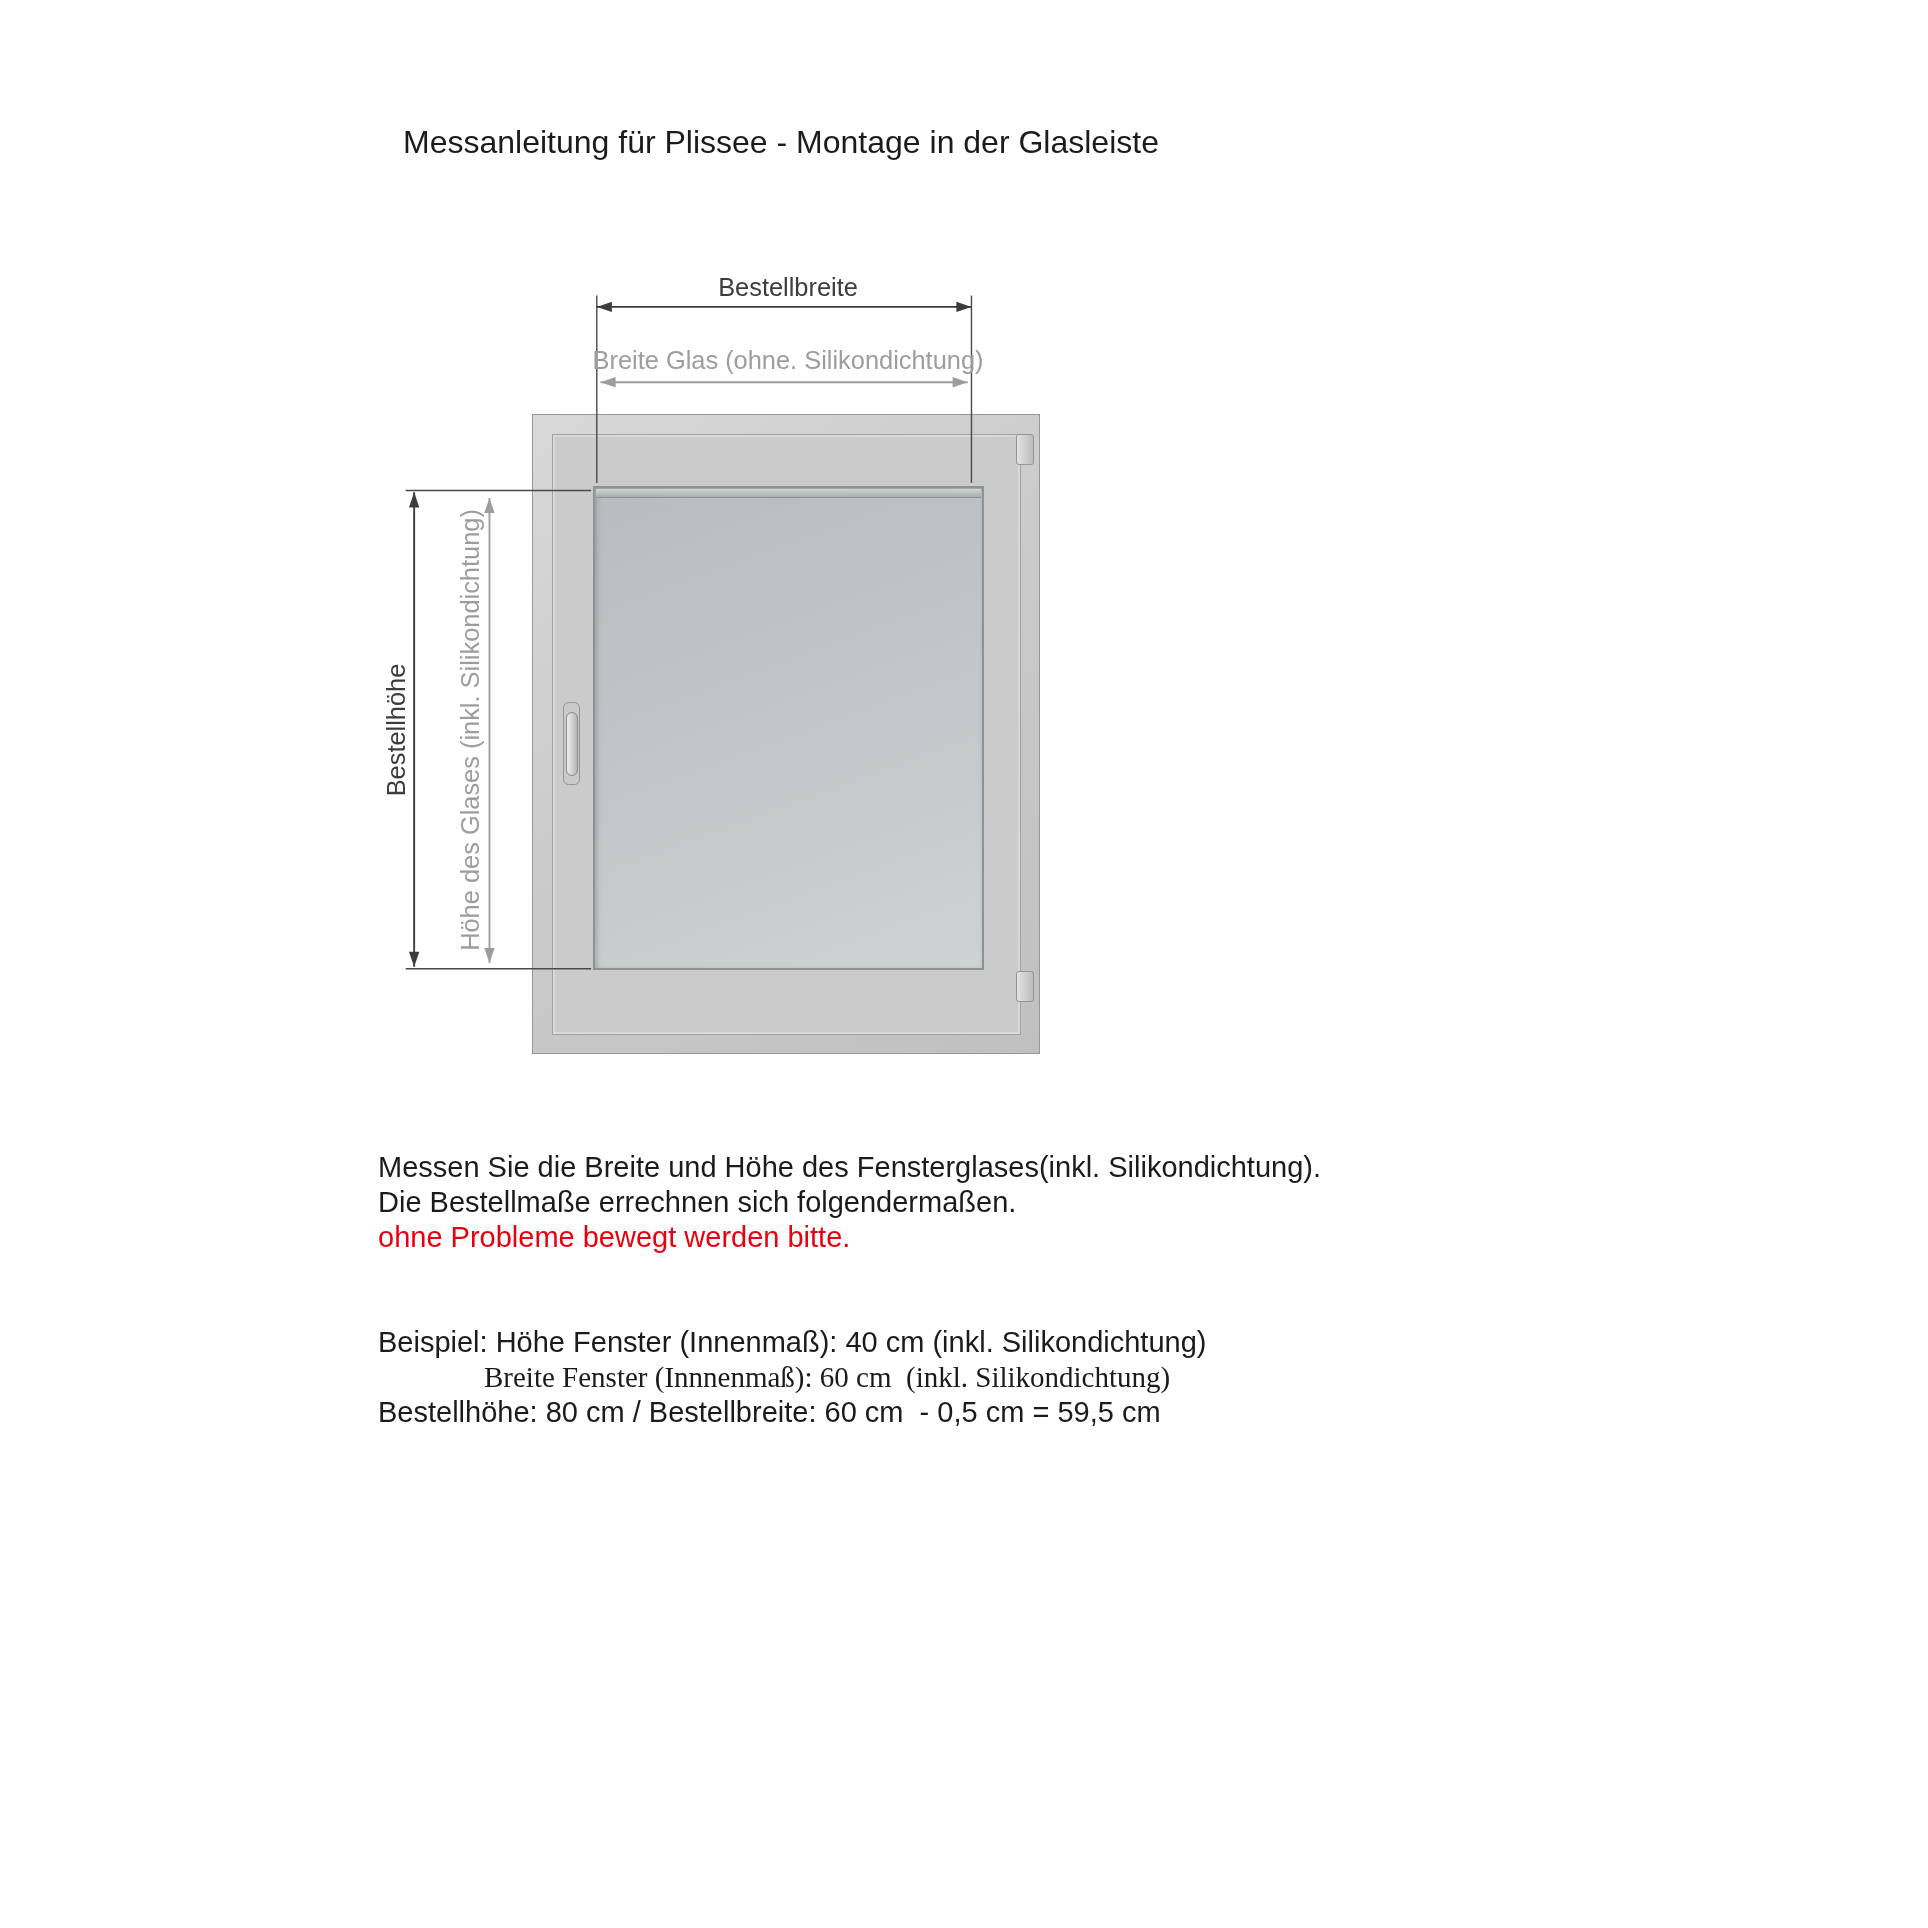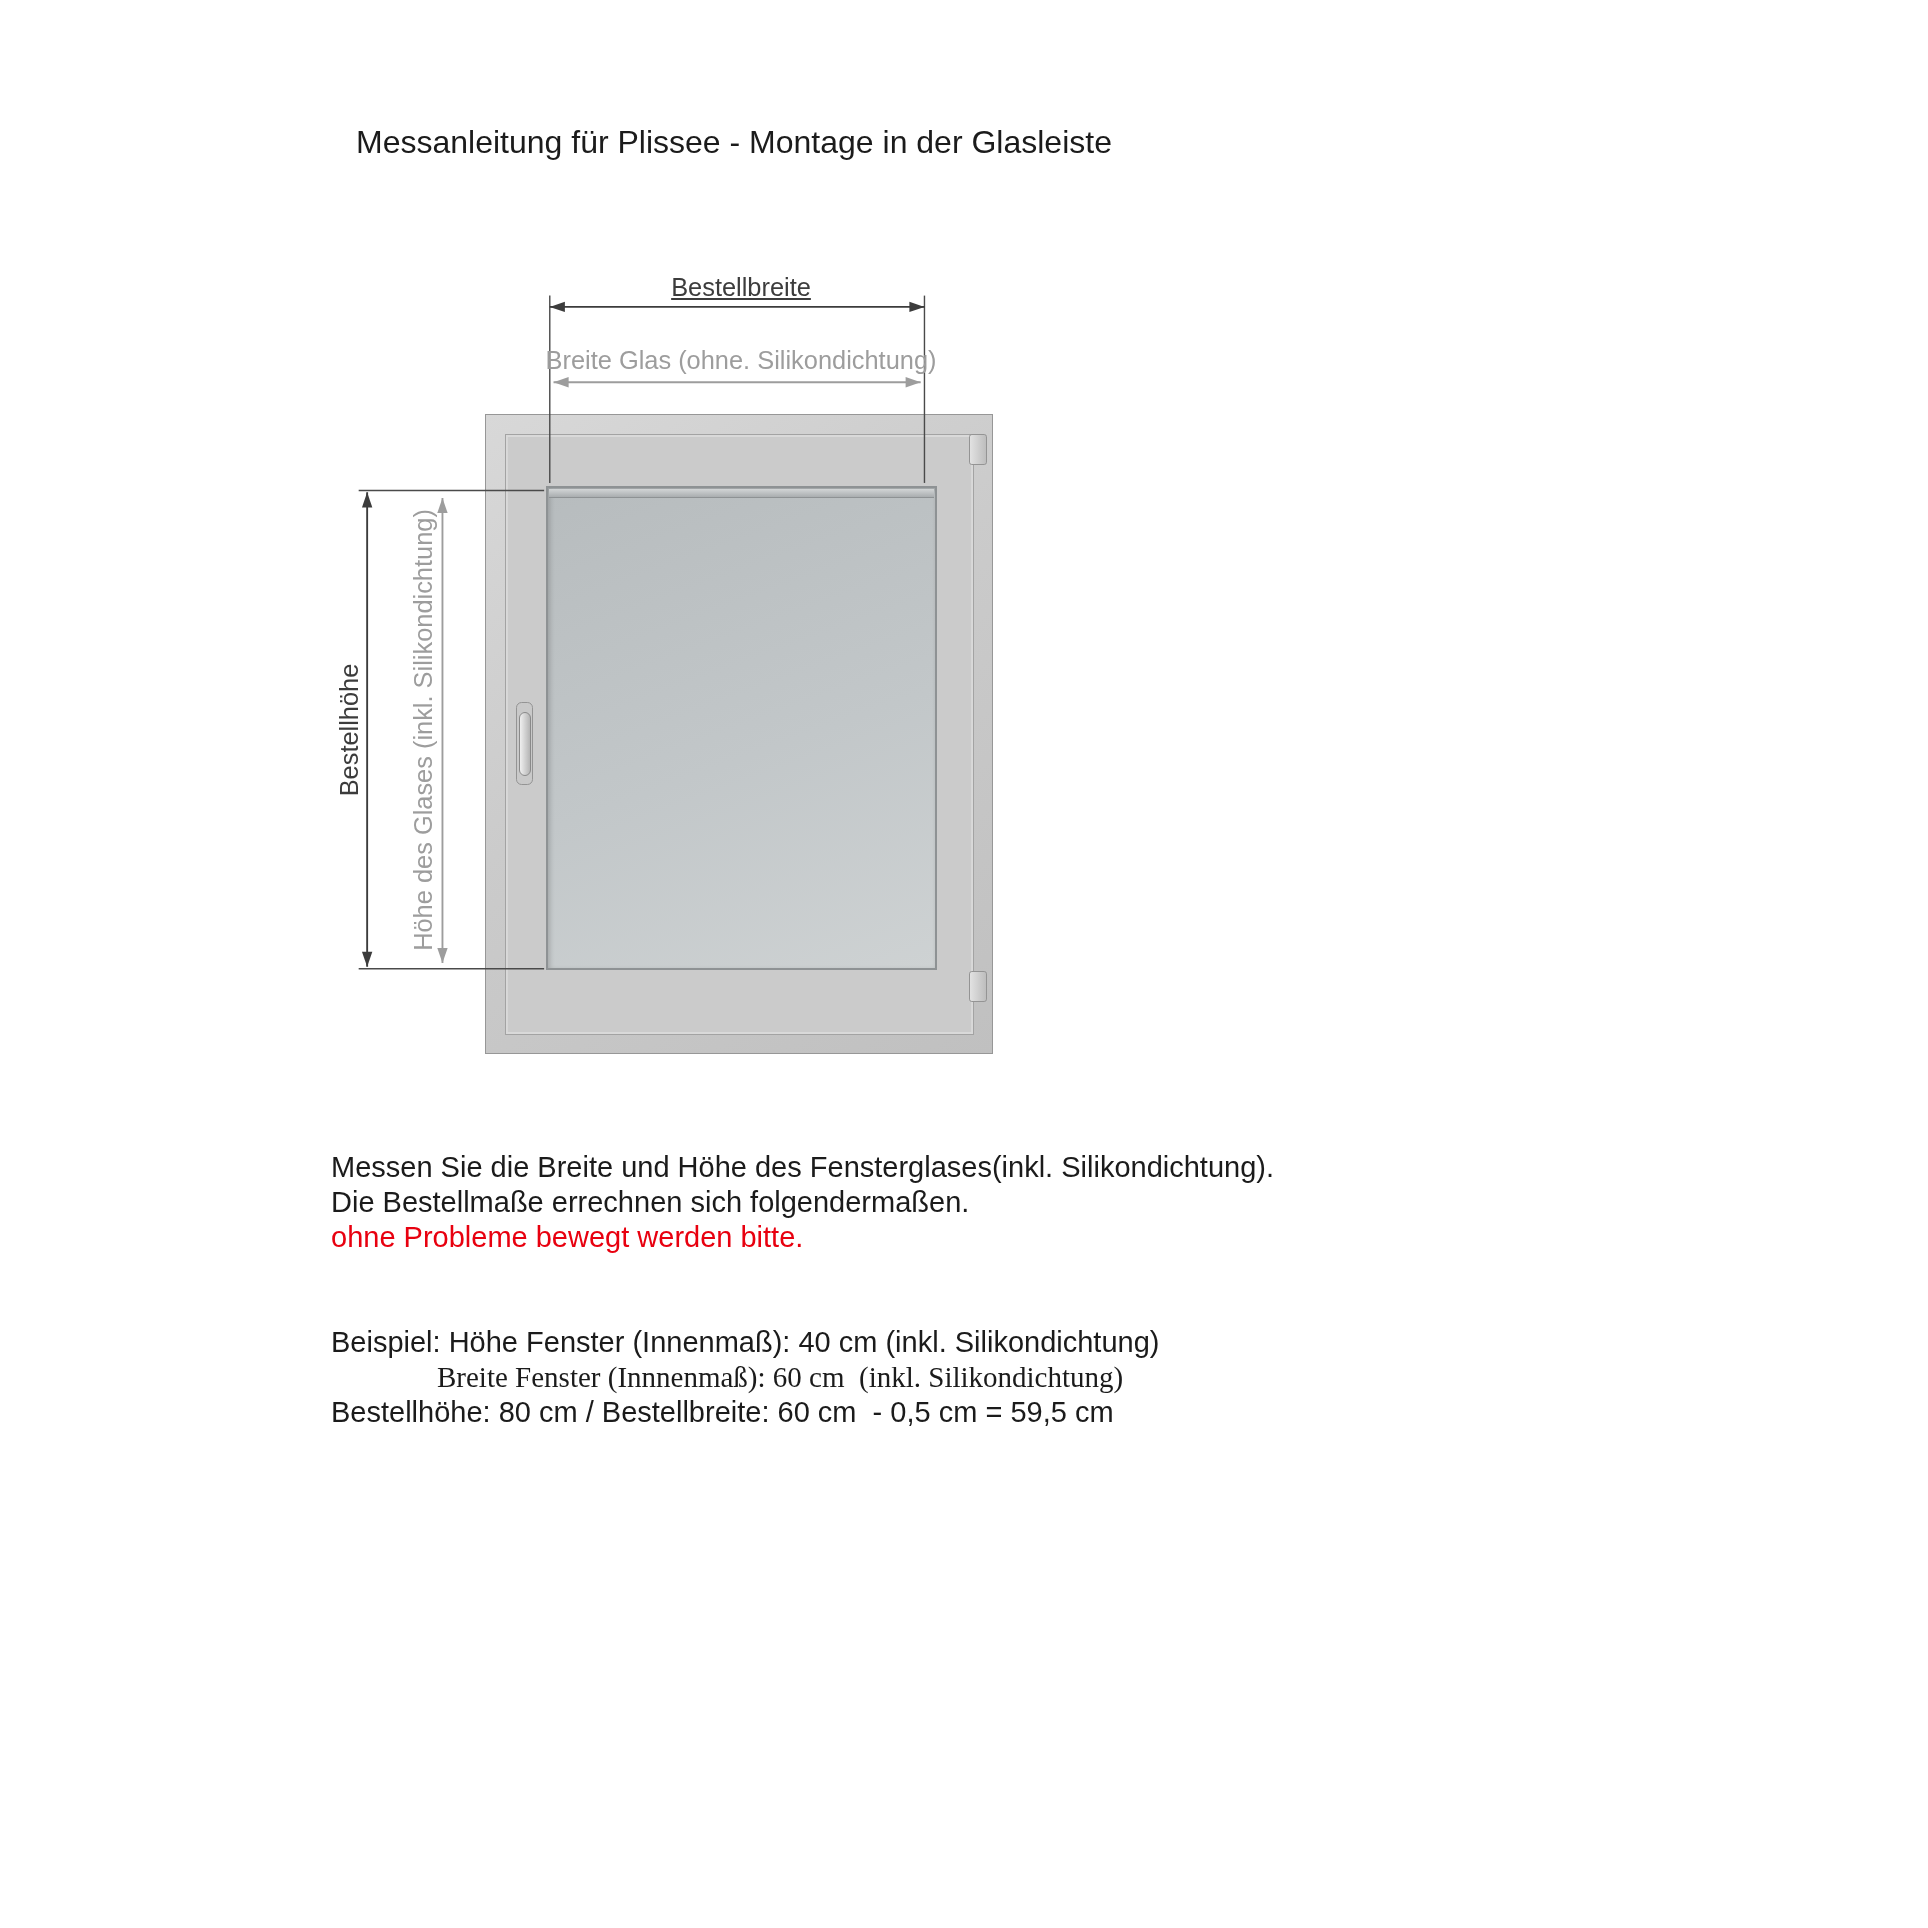--- a/index.html
+++ b/index.html
@@ -4,21 +4,21 @@
 <title>Messanleitung</title>
 <style>
   * { margin:0; padding:0; box-sizing:border-box; }
   html, body { width:1928px; height:1928px; }
   body {
     font-family:"Liberation Sans", sans-serif;
     background:#ffffff;
     color:var(--text, #1b1b1b);
     position:relative;
   }
-  .page { position:absolute; inset:0; background:#fff; overflow:hidden; }
+  .page { position:absolute; inset:0; background:#fff; overflow:hidden;margin-left:47px; }
 
   
   .title {
     position:absolute; top:124px; left:734px; transform:translateX(-50%);
     font-size:32px; font-weight:400; white-space:nowrap; color:var(--text,#1b1b1b);
   }
 
   
   .win-outer {
     position:absolute; left:485px; top:414px; width:508px; height:640px;
@@ -61,21 +61,21 @@
   
   svg.dims { position:absolute; left:0; top:0; width:1928px; height:1928px; pointer-events:none; }
   .l-dark { stroke:var(--dim-order,#3c3c3c); stroke-width:2; }
   .l-gray { stroke:var(--dim-glass,#9d9d9d); stroke-width:2; }
   .l-ext  { stroke:#4a4a4a; stroke-width:1.5; }
   .h-dark { fill:var(--dim-order,#3c3c3c); }
   .h-gray { fill:var(--dim-glass,#9d9d9d); }
 
   
   .dim-label { position:absolute; font-size:25.4px; white-space:nowrap; }
-  .lbl-bestellbreite { left:741px; top:273px; transform:translateX(-50%); color:var(--dim-order,#3c3c3c);text-decoration:underline; }
+  .lbl-bestellbreite { left:741px; top:273px; transform:translateX(-50%); color:var(--dim-order,#3c3c3c); }
   .lbl-breite-glas   { left:741px; top:346px; transform:translateX(-50%); color:var(--dim-glass,#9d9d9d); }
   .lbl-bestellhoehe  { left:349px; top:730px; transform:translate(-50%,-50%) rotate(-90deg); color:var(--dim-order,#3c3c3c); }
   .lbl-hoehe-glas    { left:423px; top:730px; transform:translate(-50%,-50%) rotate(-90deg); color:var(--dim-glass,#9d9d9d); }
 
   
   .instructions { position:absolute; left:331px; top:1150px; }
   .instructions p, .example p { font-size:29px; line-height:35px; white-space:pre; color:var(--text,#1b1b1b); }
   .warning { color:var(--warning,#e8000f) !important; }
   .example { position:absolute; left:331px; top:1325px; }
   .example .indent { padding-left:106px;font-family:Liberation Serif, serif; }

